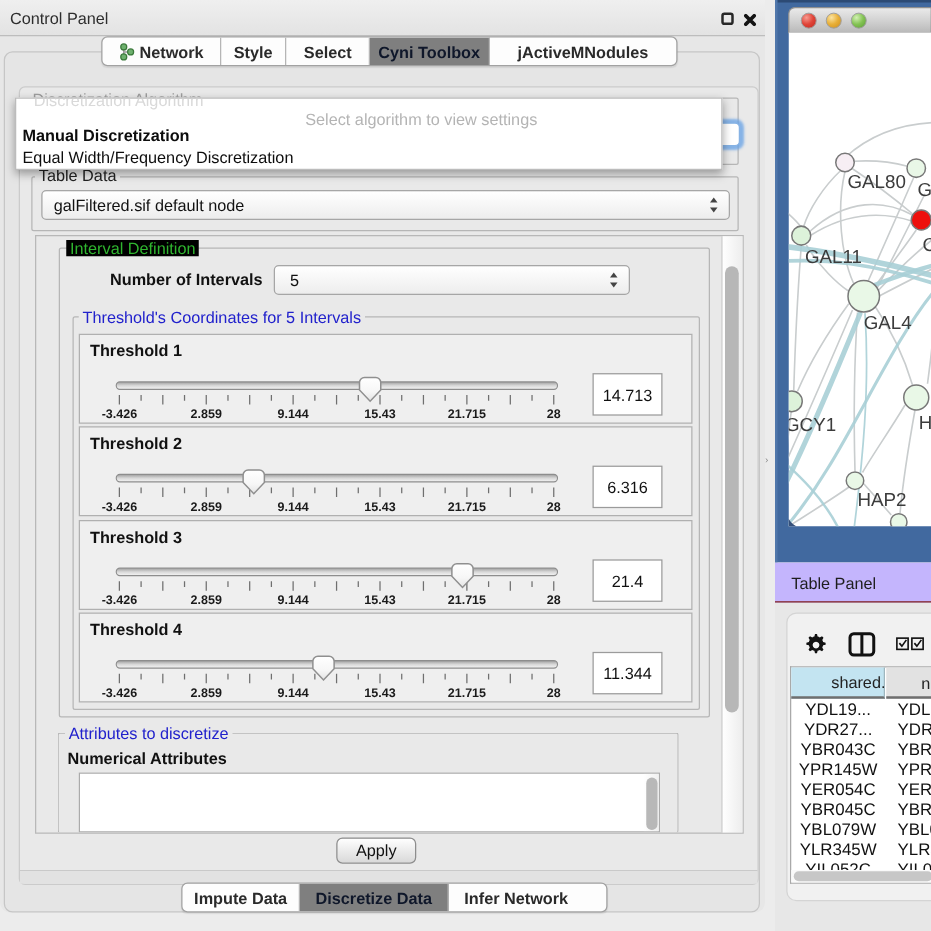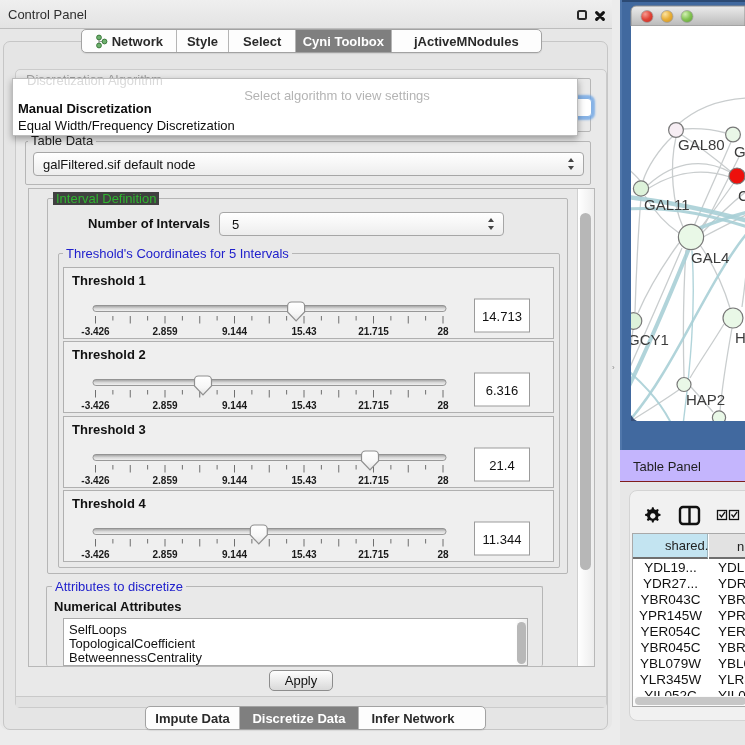--- a/index.html
+++ b/index.html
@@ -8,21 +8,21 @@
   .abs{position:absolute;}
   #cp{position:absolute;left:0;top:0;width:612px;height:730px;background:#e7e7e7;border-radius:0 0 8px 8px;}
   #titlebar{position:absolute;left:0;top:0;width:612px;height:29px;
     background:linear-gradient(#efefef,#e3e3e3);border-bottom:1px solid #bdbdbd;}
   #titlebar .t{position:absolute;left:8px;top:7px;font-size:13px;color:#2e2e2e;}
   .seg{position:absolute;height:24px;background:#fdfdfd;border:1px solid #a2a2a2;
     border-radius:5px;display:flex;overflow:hidden;box-shadow:0 1px 1px rgba(0,0,0,0.08);}
   .seg .it{height:100%;display:flex;align-items:center;justify-content:center;
     font-size:13px;font-weight:bold;color:#2a2a2a;border-right:1px solid #b5b5b5;}
   .seg .it:last-child{border-right:none;}
-  .seg .sel{background:#7f7f7f;color:#ffffff;}
+  .seg .sel{background:#7f7f7f;color:#0f172a;}
   .gbox{position:absolute;border:1px solid #b6b6b6;border-radius:2px;}
   .glab{position:absolute;font-size:13px;padding:0 3px;line-height:13px;}
   .combo{position:absolute;background:linear-gradient(#ffffff,#ededed);
     border:1px solid #a6a6a6;border-radius:4px;font-size:13px;color:#111;}
   .combo .cb-t{position:absolute;left:9px;top:50%;transform:translateY(-50%);}
   .arr{position:absolute;right:8px;top:50%;width:7px;height:12px;transform:translateY(-50%);}
   .arr:before,.arr:after{content:"";position:absolute;left:0;border-left:3.5px solid transparent;
     border-right:3.5px solid transparent;}
   .arr:before{top:0;border-bottom:4.5px solid #444;}
   .arr:after{bottom:0;border-top:4.5px solid #444;}
@@ -88,21 +88,21 @@
     <span class="cb-t">galFiltered.sif default node</span>
       <span class="arr"></span>
   </div>
 
   <div class="abs" style="left:28px;top:188px;width:567px;height:479px;border:1px solid #b8b8b8;background:#e9e9e9;"></div>
 
   <div class="abs" style="left:577px;top:189px;width:17px;height:477px;background:linear-gradient(to right,#ffffff,#ededed);border-left:1px solid #d0d0d0;"></div>
   <div class="abs" style="left:579.5px;top:213px;width:11px;height:357px;border-radius:5.5px;background:#b7b7b7;"></div>
 
   <div class="gbox" style="left:47px;top:198px;width:521px;height:376px;"></div>
-  <div class="glab green" style="left:53px;top:192px;background:#404040;text-align:center;">Interval Definition</div>
+  <div class="glab green" style="left:53px;top:192px;background:#000000;text-align:center;">Interval Definition</div>
 
   <div class="abs" style="left:88px;top:216px;font-size:13px;font-weight:bold;color:#111;">Number of Intervals</div>
   <div class="combo" style="left:219px;top:212px;width:285px;height:24px;">
     <span class="cb-t" style="left:12px;">5</span>
       <span class="arr"></span>
   </div>
 
   <div class="gbox" style="left:58px;top:253px;width:502px;height:315px;"></div>
   <div class="glab blue" style="left:63px;top:247px;background:#e9e9e9;">Threshold's Coordinates for 5 Intervals</div>
 
@@ -248,22 +248,20 @@
 <path d="M190.3,34 H199.3 A4.0,4.0 0 0 1 203.3,38.0 V44 L194.8,53 L186.3,44 V38.0 A4.0,4.0 0 0 1 190.3,34 Z" fill="url(#gthumb)" stroke="#8f8f8f" stroke-width="1.2"></path>
 <rect x="410.5" y="31" width="55" height="33" fill="#ffffff" stroke="#9b9b9b" stroke-width="1"></rect>
 <text x="438" y="52.5" font-size="13" fill="#111" text-anchor="middle">11.344</text>
 </svg>
     </div>
 
   <div class="gbox" style="left:46px;top:586px;width:497px;height:80px;border-bottom:none;"></div>
   <div class="glab blue" style="left:52px;top:580px;background:#e9e9e9;">Attributes to discretize</div>
   <div class="abs" style="left:54px;top:599px;font-size:13px;font-weight:bold;color:#111;">Numerical Attributes</div>
   <div class="abs" style="left:63px;top:618px;width:465px;height:48px;background:#fff;border:1px solid #ababab;overflow:hidden;">
-    <div style="position:absolute;left:5px;top:4px;font-size:13px;line-height:14px;color:#111;">
-      SelfLoops<br>TopologicalCoefficient<br>BetweennessCentrality</div>
     <div style="position:absolute;right:0;top:0;width:12px;height:100%;background:linear-gradient(to right,#fff,#f0f0f0);"></div>
     <div style="position:absolute;right:1.5px;top:3px;width:9px;height:42px;border-radius:4.5px;background:#b8b8b8;"></div>
   </div>
 
   <div class="abs" style="left:269px;top:670px;width:64px;height:21px;border:1px solid #8d8d8d;border-radius:5px;
        background:linear-gradient(#fefefe,#d9d9d9);font-size:13px;color:#111;text-align:center;line-height:19px;">Apply</div>
 
   <div class="seg" style="left:145px;top:706px;width:341px;">
     <div class="it" style="width:94px;">Impute Data</div>
     <div class="it sel" style="width:119px;">Discretize Data</div>

